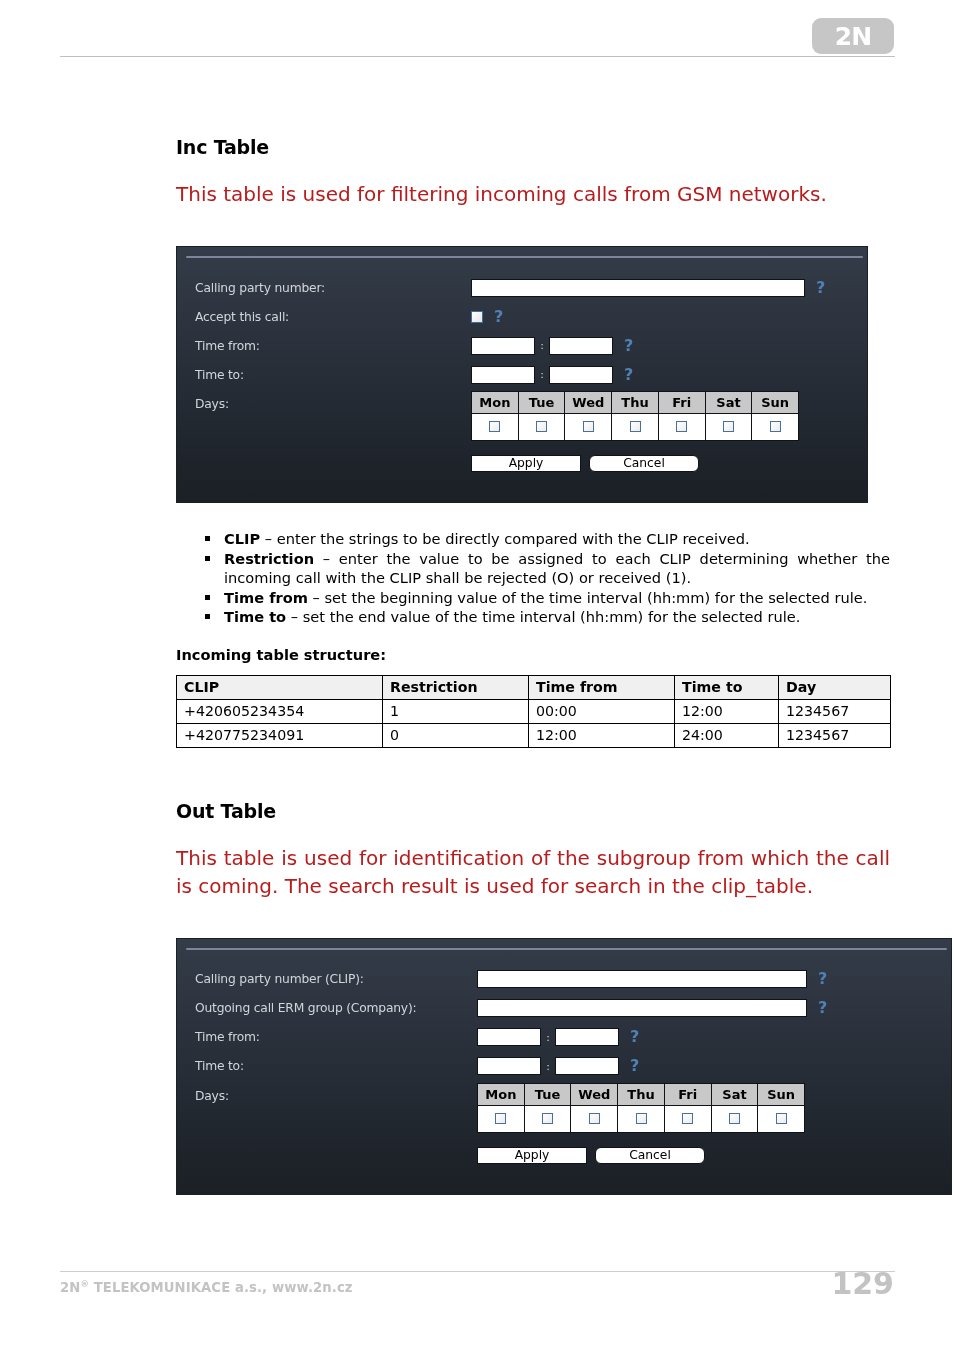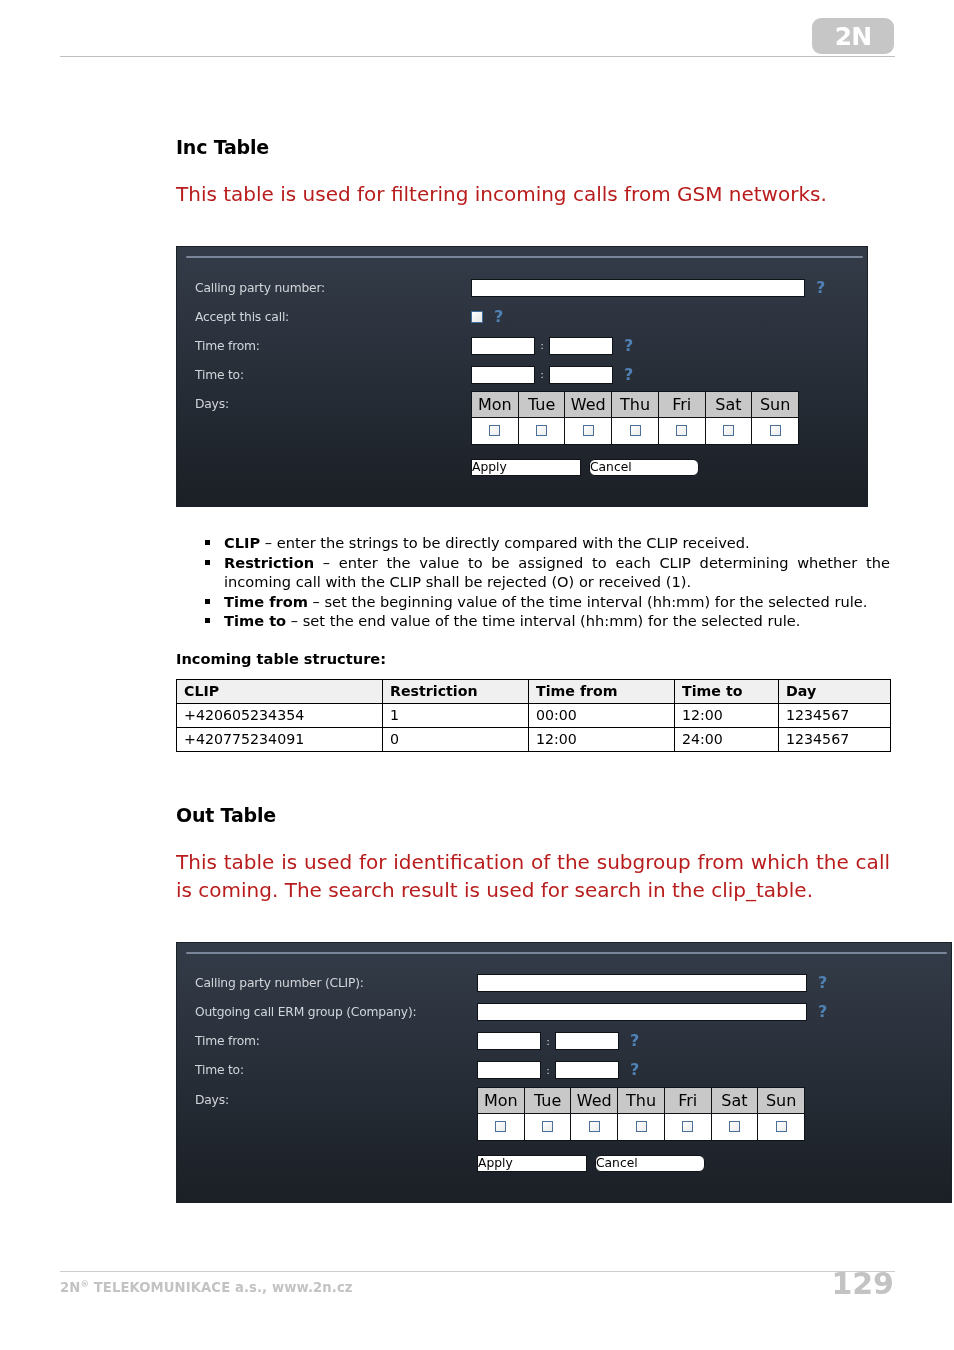--- a/index.html
+++ b/index.html
@@ -154,22 +154,22 @@
     border: 1px solid #0f1216;
     width: 326px;
   }
   .days-head, .days-boxes {
     display: flex;
   }
   .days-head .dcell {
     flex: 1 1 0;
     background: #c8c8c8;
     color: #000;
-    font-size: 16px;
-    font-weight: normal;
+    font-size: 13px;
+    font-weight: bold;
     text-align: center;
     padding: 3px 0 3px 0;
     border-right: 1px solid #0f1216;
     box-sizing: border-box;
     font-family: "DejaVu Sans", sans-serif;
   }
   .days-head .dcell:last-child { border-right: none; }
   .days-boxes .bcell {
     flex: 1 1 0;
     background: #ffffff;
@@ -196,21 +196,21 @@
   }
   .btn-spacer { width: 276px; flex: 0 0 276px; }
   .dev-btn {
     background: #ffffff;
     border: 1px solid #0f1216;
     color: #000;
     font-size: 12.3px;
     font-family: "DejaVu Sans", sans-serif;
     height: 17px;
     line-height: 15px;
-    text-align: left;
+    text-align: center;
     box-sizing: border-box;
     padding: 0;
   }
   .dev-btn.apply  { width: 110px; }
   .dev-btn.cancel { width: 110px; margin-left: 8px; border-radius: 6px; }
 
   
   ul.bullets {
     list-style: none;
     margin: 0;

